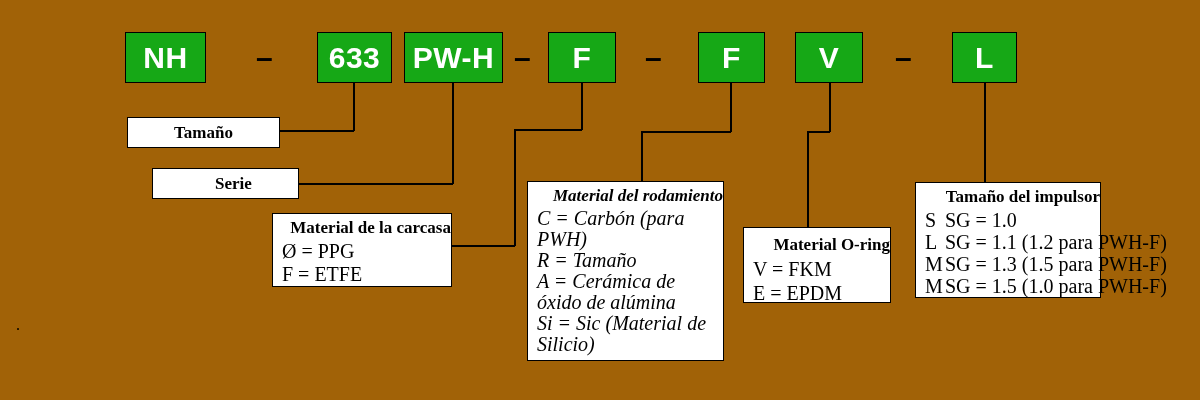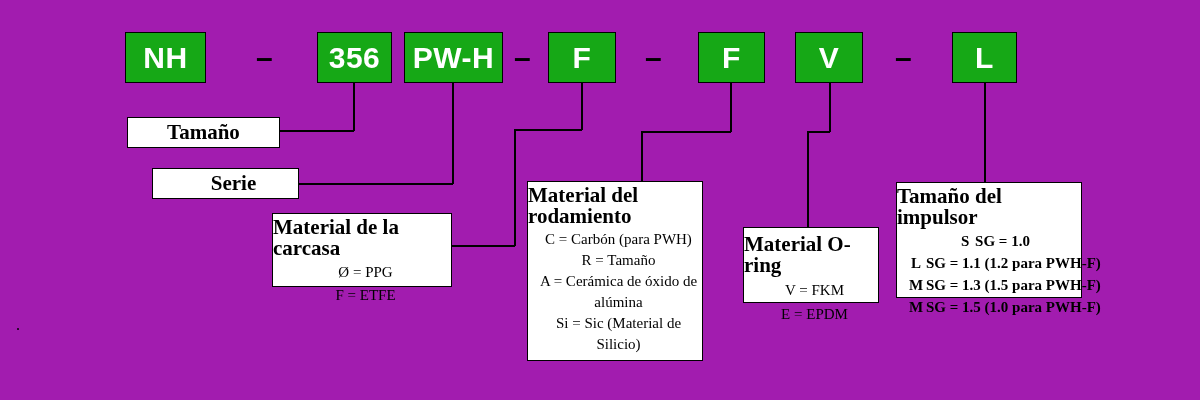--- a/index.html
+++ b/index.html
@@ -1,17 +1,17 @@
 <!DOCTYPE html>
 <html><head>
 <meta charset="utf-8">
 <style>
   html,body{margin:0;padding:0;background:#ffffff;}
   #stage{
-    position:relative;width:1200px;height:400px;background:#a21caf;overflow:hidden;
+    position:relative;width:1200px;height:400px;background:#a16207;overflow:hidden;
     font-family:"Liberation Serif", serif;
   }
   
   .gbox{
     position:absolute;top:32px;height:51px;box-sizing:border-box;
     background:#16a816;border:1px solid #000;
     color:#ffffff;font-family:"Liberation Sans", sans-serif;font-weight:bold;
     font-size:30px;letter-spacing:0.5px;
     display:flex;align-items:center;justify-content:center;
   }
@@ -30,45 +30,45 @@
   .d1{left:256px;} .d2{left:514px;} .d3{left:645px;} .d4{left:895px;}
   
   .ln{position:absolute;background:#000;}
   
   .lbox{
     position:absolute;box-sizing:border-box;background:#fff;border:1.5px solid #000;
   }
   .l-tamano{left:127px;top:117px;width:153px;height:31px;display:flex;align-items:center;justify-content:center;}
   .l-serie{left:152px;top:168px;width:147px;height:31px;display:flex;align-items:center;justify-content:center;padding-left:16px;}
   .l-carcasa{left:272px;top:213px;width:180px;height:74px;}
-  .l-rodamiento{left:527px;top:181px;width:176px;height:180px;}
-  .l-oring{left:743px;top:227px;width:136px;height:76px;}
-  .l-impulsor{left:896px;top:182px;width:186px;height:116px;}
+  .l-rodamiento{left:527px;top:181px;width:197px;height:180px;font-style:italic;}
+  .l-oring{left:743px;top:227px;width:148px;height:76px;}
+  .l-impulsor{left:915px;top:182px;width:186px;height:116px;}
   .lbox .title{
-    font-weight:bold;font-size:21px;text-align:left;color:#000;
+    font-weight:bold;font-size:17px;text-align:right;color:#000;
     padding-top:3px;line-height:21px;
   }
   .l-tamano .title,.l-serie .title{padding-top:0;}
-  .lbox .items{font-size:15px;color:#000;padding:2px 2px 0 9px;text-align:center;}
+  .lbox .items{font-size:20px;color:#000;padding:2px 2px 0 9px;}
   .l-carcasa .items div{line-height:23px;}
   .l-rodamiento .items div{line-height:21px;}
   .l-oring .items div{line-height:24px;}
   .l-oring .title{padding-top:6px;}
-  .l-impulsor .items div{line-height:22px;white-space:nowrap;font-weight:bold;}
+  .l-impulsor .items div{line-height:22px;white-space:nowrap;}
   .l-impulsor .k{display:inline-block;width:20px;}
   .stray{position:absolute;left:16px;top:316px;font-size:16px;color:#000;}
 </style>
 </head>
 <body>
 
 <div id="stage">
 
   <div class="gbox b-nh">NH</div>
   <span class="dash d1">–</span>
-  <div class="gbox b-553">356</div>
+  <div class="gbox b-553">633</div>
   <div class="gbox b-pwh">PW-H</div>
   <span class="dash d2">–</span>
   <div class="gbox b-f1">F</div>
   <span class="dash d3">–</span>
   <div class="gbox b-f2">F</div>
   <div class="gbox b-v">V</div>
   <span class="dash d4">–</span>
   <div class="gbox b-l">L</div>
 
   <div class="ln" style="left:353px;top:83px;width:1.5px;height:48px;"></div>

